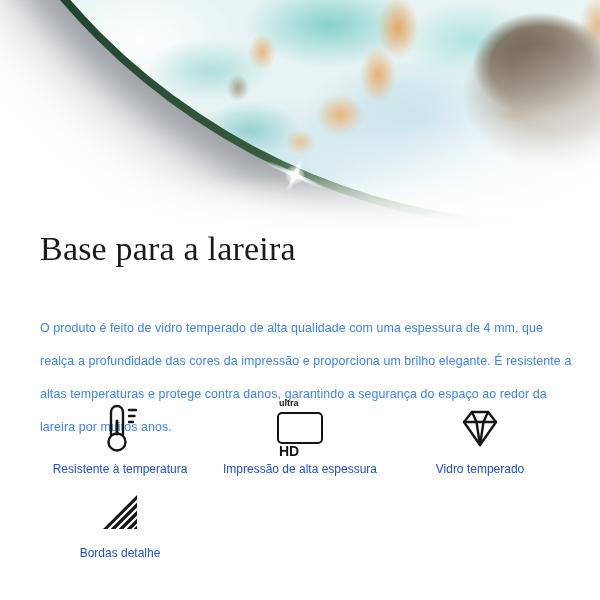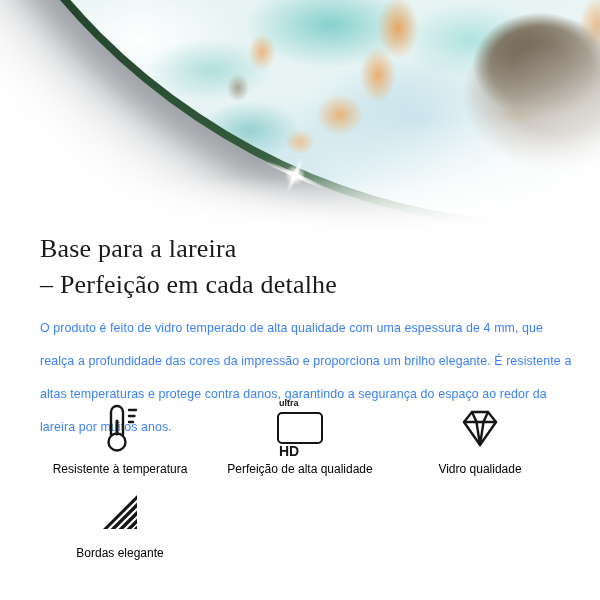--- a/index.html
+++ b/index.html
@@ -55,34 +55,34 @@
     background:linear-gradient(180deg,rgba(255,255,255,0),#fff 45%,#fff 55%,rgba(255,255,255,0));
     border-radius:2px;filter:blur(0.4px);
   }
   .sparkle .glow{
     position:absolute;left:22px;top:22px;width:20px;height:20px;border-radius:50%;
     background:radial-gradient(circle,rgba(255,255,255,0.98) 18%,rgba(255,255,255,0.45) 50%,rgba(255,255,255,0) 75%);
   }
   
   .title{
     position:absolute;left:40px;top:231px;margin:0;font-family:"Liberation Serif",serif;
-    font-weight:400;font-size:26px;line-height:36px;color:#1a1a1a;letter-spacing:0.2px;
+    font-weight:400;font-size:34px;line-height:36px;color:#1a1a1a;letter-spacing:0.2px;
   }
   .desc{
     position:absolute;left:40px;top:312px;width:537px;margin:0;
     font-size:12.4px;line-height:33px;color:#3b82f6;letter-spacing:0.1px;
   }
   
   .features{
     position:absolute;left:30px;top:402px;width:540px;
     display:grid;grid-template-columns:repeat(3,1fr);row-gap:10px;
   }
   .feature{display:flex;flex-direction:column;align-items:center;}
   .icon-box{height:52px;display:flex;align-items:center;justify-content:center;}
-  .feature-label{margin-top:8px;font-size:12px;line-height:14px;color:#000000;text-align:center;}
+  .feature-label{margin-top:8px;font-size:12px;line-height:14px;color:#1d4ed8;text-align:center;}
   .icon-stroke{stroke:#161616;stroke-width:2.4;fill:none;stroke-linecap:round;stroke-linejoin:round;}
   .icon-fill{fill:#161616;stroke:none;}
   .uhd-box{
     width:42px;height:28px;border:2.6px solid #141414;border-radius:5px;
     display:flex;flex-direction:column;justify-content:center;color:#141414;
   }
   .uhd-small{font-size:9px;line-height:9px;font-weight:700;letter-spacing:0;}
   .uhd-big{font-size:14px;line-height:14px;font-weight:700;letter-spacing:0;margin-top:36px;}
 </style>
 </head>
@@ -95,21 +95,20 @@
     </div>
   </div>
   <div class="sparkle">
       <span class="glow"></span>
     </div>
   <div class="hero-fade"></div>
 </div>
 
 <h1 class="title">
   <span>Base para a lareira</span><br>
-  <span>– Perfeição em cada detalhe</span>
 </h1>
 
 <p class="desc">O produto é feito de vidro temperado de alta qualidade com uma espessura de 4 mm, que realça a profundidade das cores da impressão e proporciona um brilho elegante. É resistente a altas temperaturas e protege contra danos, garantindo a segurança do espaço ao redor da lareira por muitos anos.</p>
 
 <div class="features">
 
   <div class="feature">
     <div class="icon-box">
       <svg width="40" height="50" viewBox="0 0 40 50">
         <circle class="icon-stroke" cx="17" cy="39" r="8.5"></circle>
@@ -121,42 +120,42 @@
     <div class="feature-label">Resistente à temperatura</div>
   </div>
 
   <div class="feature">
     <div class="icon-box">
       <div class="uhd-box">
         <span class="uhd-small">ultra</span>
         <span class="uhd-big">HD</span>
       </div>
     </div>
-    <div class="feature-label">Perfeição de alta qualidade</div>
+    <div class="feature-label">Impressão de alta espessura</div>
   </div>
 
 
   <div class="feature">
     <div class="icon-box">
       <svg width="44" height="42" viewBox="0 0 44 42">
         <path class="icon-stroke" d="M6,15 L14,5 H30 L38,15 L22,38 Z"></path>
         <path class="icon-stroke" d="M6,15 H38 M14,5 L18.5,15 M30,5 L25.5,15 M18.5,15 L22,38 M25.5,15 L22,38"></path>
       </svg>
     </div>
-    <div class="feature-label">Vidro qualidade</div>
+    <div class="feature-label">Vidro temperado</div>
   </div>
 
   <div class="feature">
     <div class="icon-box">
       <svg width="38" height="38" viewBox="0 0 38 38">
         <clipPath id="tric">
             <path d="M2,36 L36,2 L36,36 Z"></path>
           </clipPath>
         <g clip-path="url(#tric)">
           <path d="M3,37 L37,3 M11,37 L37,11 M19,37 L37,19 M27,37 L37,27 M34,37 L37,34" stroke="#161616" stroke-width="3.4" fill="none"></path>
         </g>
       </svg>
     </div>
-    <div class="feature-label">Bordas elegante</div>
+    <div class="feature-label">Bordas detalhe</div>
   </div>
 
 
 </div>
 
 </body></html>

